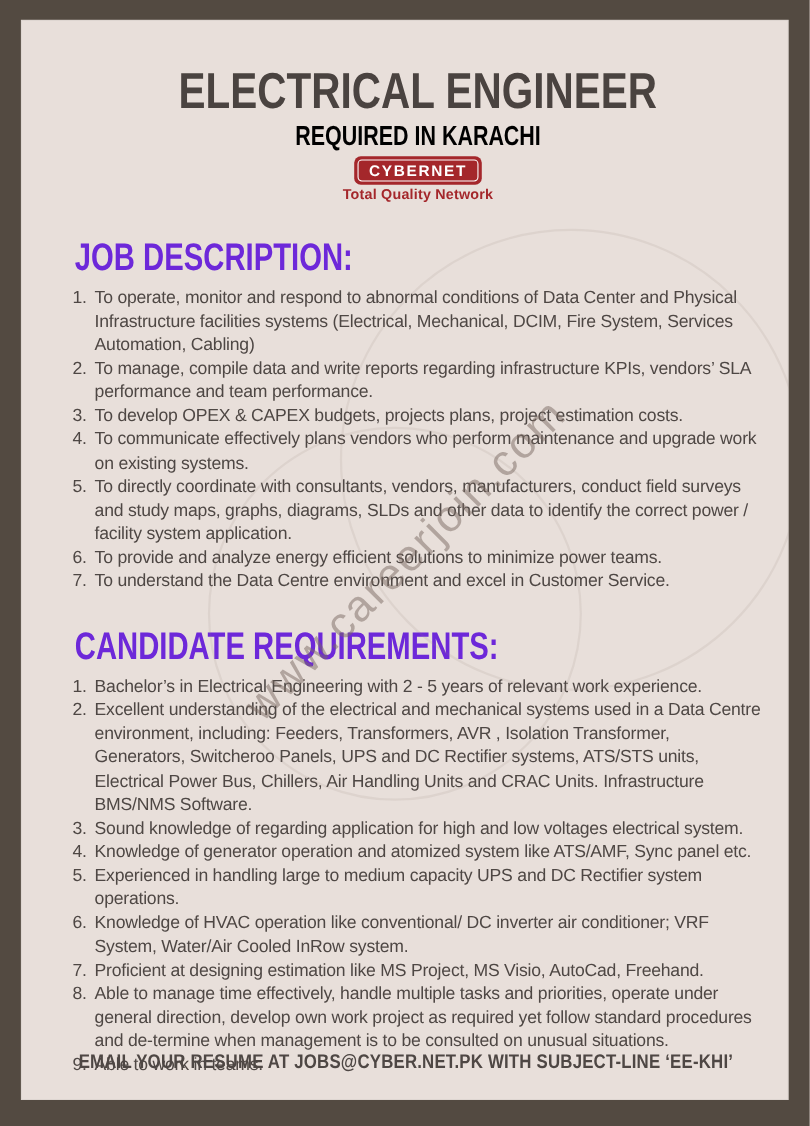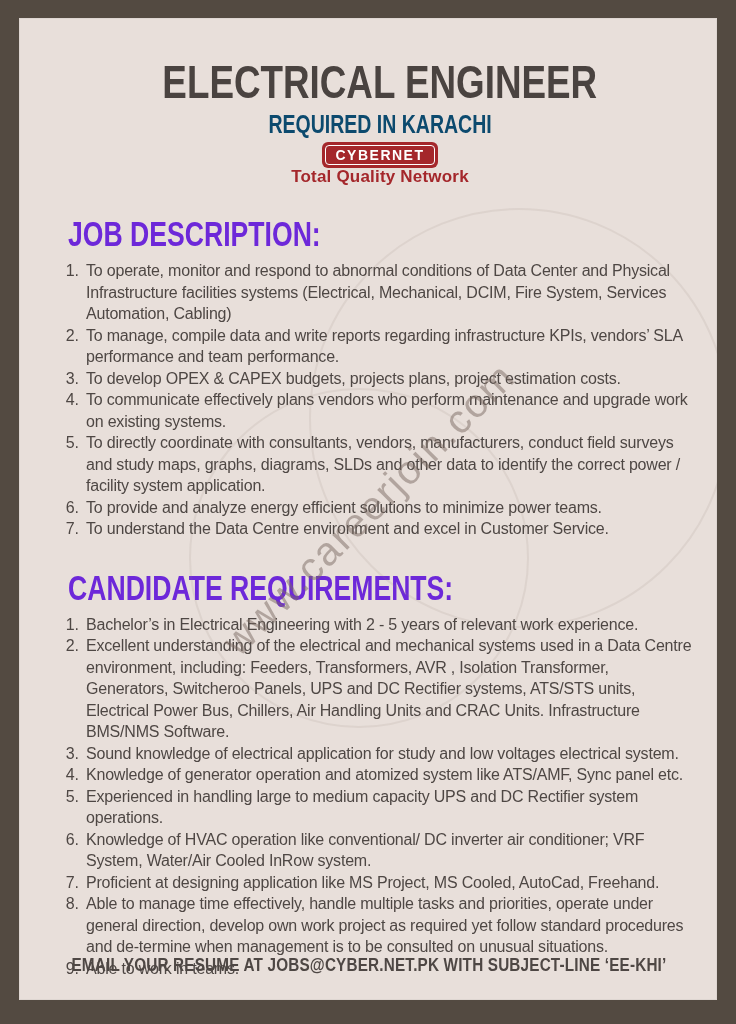--- a/index.html
+++ b/index.html
@@ -21,34 +21,34 @@
     box-shadow:inset 0 0 0 1px rgba(0,0,0,0.04);
     padding-left:24px;
   }
   
   .header{padding-top:40px;text-align:center;}
   .title{
     font-size:46px; line-height:48px; font-weight:700; color:#4a4340;
     display:inline-block; transform:scaleX(0.8); transform-origin:center; white-space:nowrap;
   }
   .subtitle{
-    margin-top:5px; font-size:25px; line-height:26px; font-weight:700; color:#0c4a6e;
+    margin-top:5px; font-size:25px; line-height:26px; font-weight:700; color:#000000;
     display:block;
   }
   .subtitle > span{display:inline-block; transform:scaleX(0.78); transform-origin:center; white-space:nowrap;}
   .logo{margin-top:5px; text-align:center;}
   .logo-box{
     display:inline-block; background:var(--accent); border-radius:6px; padding:3px;
   }
   .logo-inner{
     display:block; border:1px solid #fff; border-radius:4px; padding:1px 9px;
     color:#fff; font-weight:700; font-size:14px; letter-spacing:1.5px; line-height:16px;
   }
   .logo-tagline{
-    margin-top:2px; color:var(--accent); font-weight:700; font-size:17px; line-height:13px;
+    margin-top:2px; color:var(--accent); font-weight:700; font-size:13px; line-height:13px;
     letter-spacing:0.2px;
   }
   
   h2{
     font-weight:700; font-size:35px; line-height:36px; color:#6d28d9; margin-left:25px;
     white-space:nowrap;
   }
   h2 > span{display:inline-block; transform:scaleX(0.76); transform-origin:left center;}
   .jd h2{margin-top:33px;}
   .cr h2{margin-top:30px;}
@@ -106,25 +106,25 @@
         <li>To provide and analyze energy efficient solutions to minimize power teams.</li>
         <li>To understand the Data Centre environment and excel in Customer Service.</li>
       </ol>
   </section>
 
   <section class="cr">
     <h2><span>CANDIDATE REQUIREMENTS:</span></h2>
     <ol>
         <li>Bachelor’s in Electrical Engineering with 2 - 5 years of relevant work experience.</li>
         <li>Excellent understanding of the electrical and mechanical systems used in a Data Centre environment, including: Feeders, Transformers, AVR , Isolation Transformer, Generators, Switcheroo Panels, UPS and DC Rectifier systems, ATS/STS units, Electrical Power Bus, Chillers, Air Handling Units and CRAC Units. Infrastructure BMS/NMS Software.</li>
-        <li>Sound knowledge of electrical application for study and low voltages electrical system.</li>
+        <li>Sound knowledge of regarding application for high and low voltages electrical system.</li>
         <li>Knowledge of generator operation and atomized system like ATS/AMF, Sync panel etc.</li>
         <li>Experienced in handling large to medium capacity UPS and DC Rectifier system operations.</li>
         <li>Knowledge of HVAC operation like conventional/ DC inverter air conditioner; VRF System, Water/Air Cooled InRow system.</li>
-        <li>Proficient at designing application like MS Project, MS Cooled, AutoCad, Freehand.</li>
+        <li>Proficient at designing estimation like MS Project, MS Visio, AutoCad, Freehand.</li>
         <li>Able to manage time effectively, handle multiple tasks and priorities, operate under general direction, develop own work project as required yet follow standard procedures and de-termine when management is to be consulted on unusual situations.</li>
         <li>Able to work in teams.</li>
       </ol>
   </section>
 
   <div class="footer">
     <span class="footer-text">EMAIL YOUR RESUME AT JOBS@CYBER.NET.PK WITH SUBJECT-LINE ‘EE-KHI’</span>
   </div>
 
   <div class="wm-layer">

